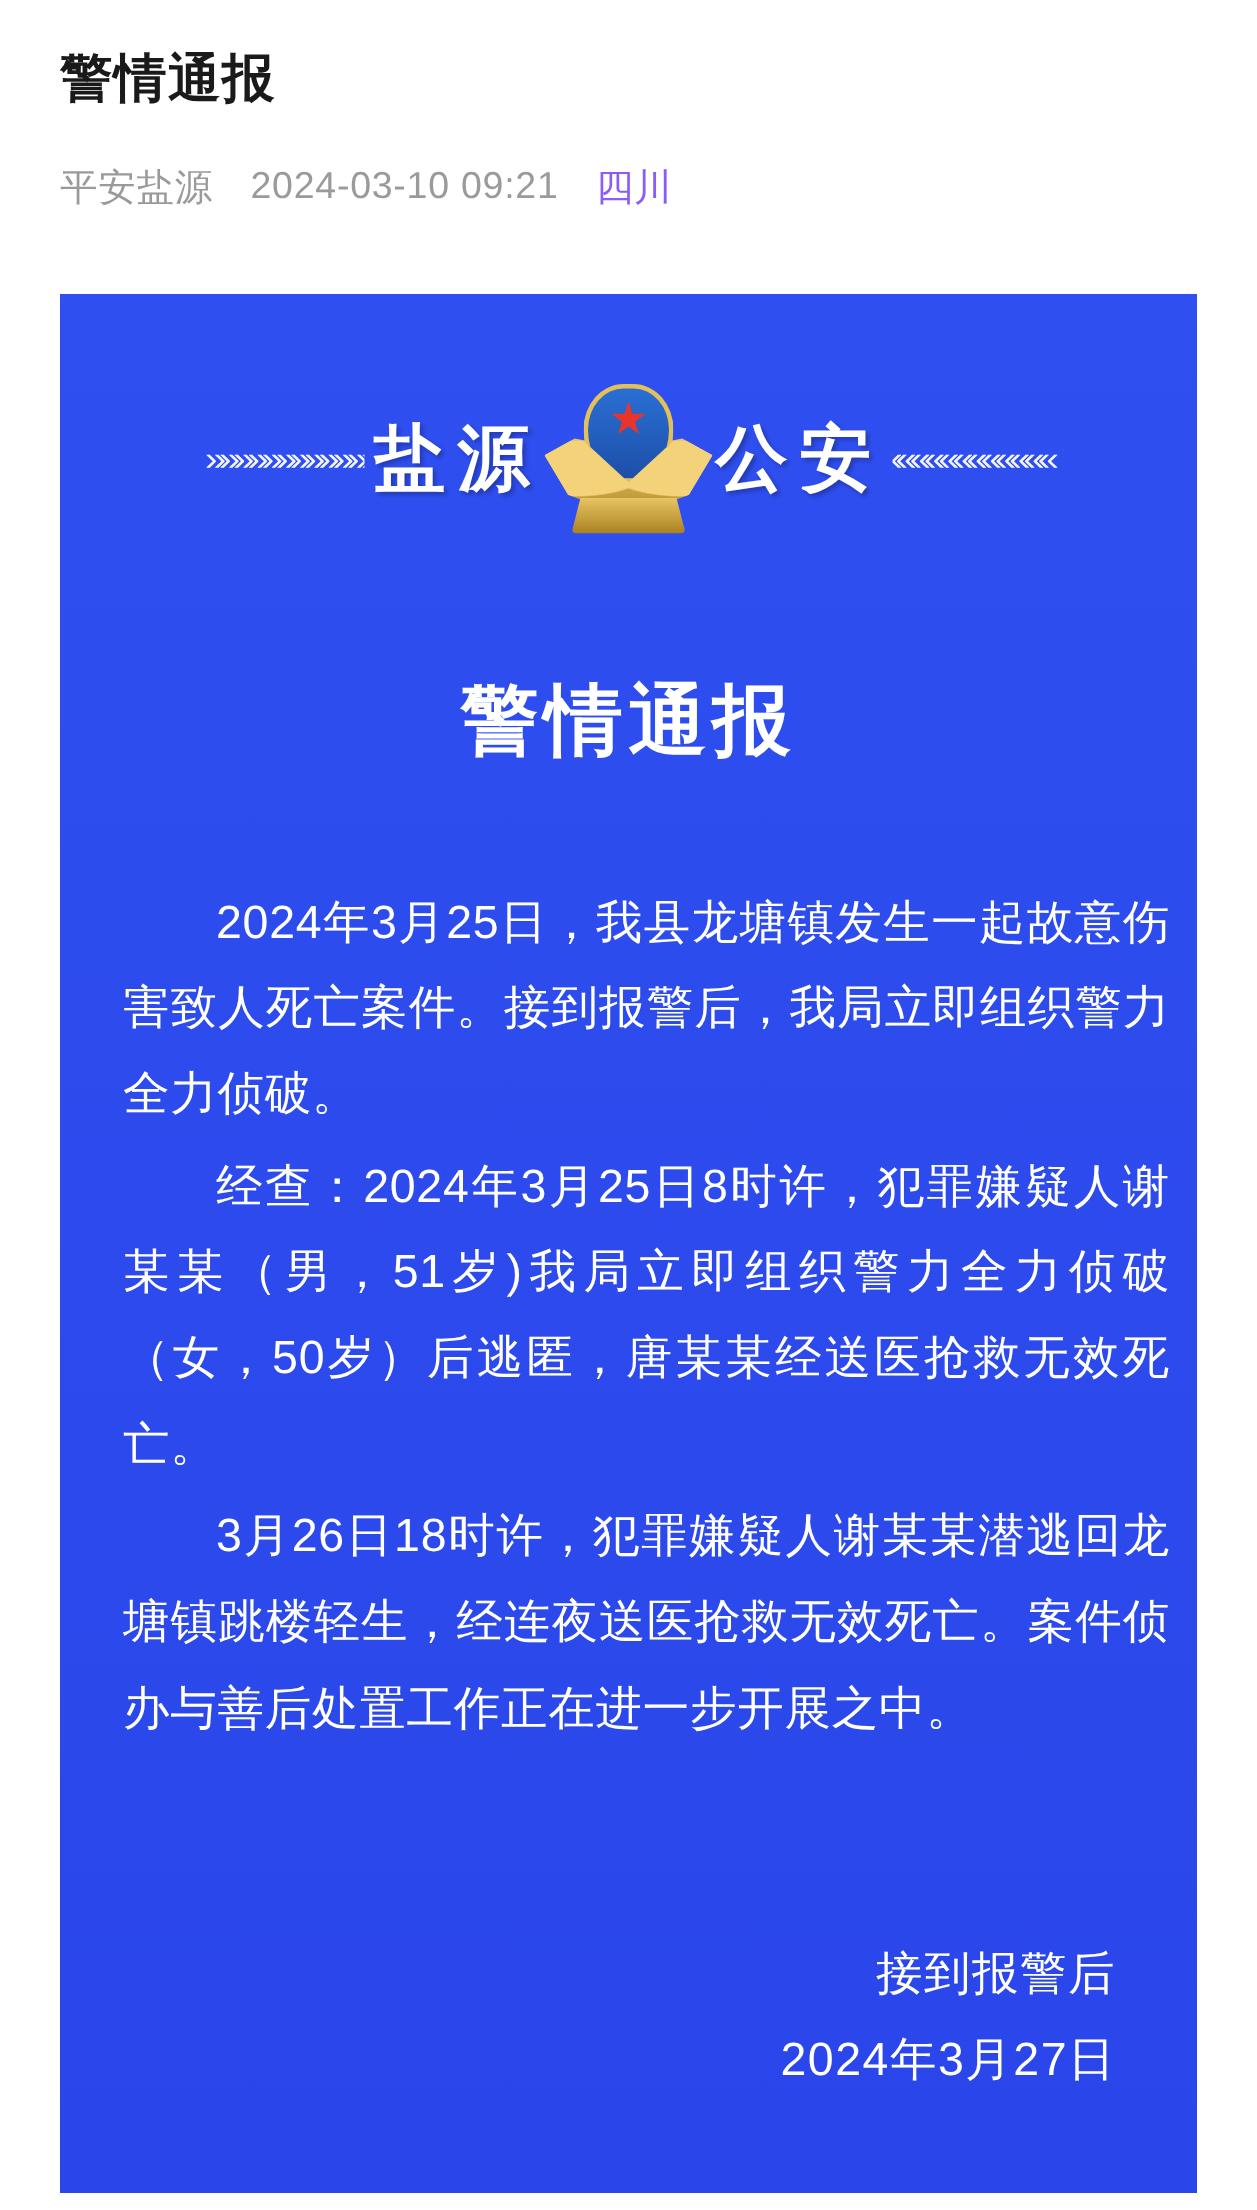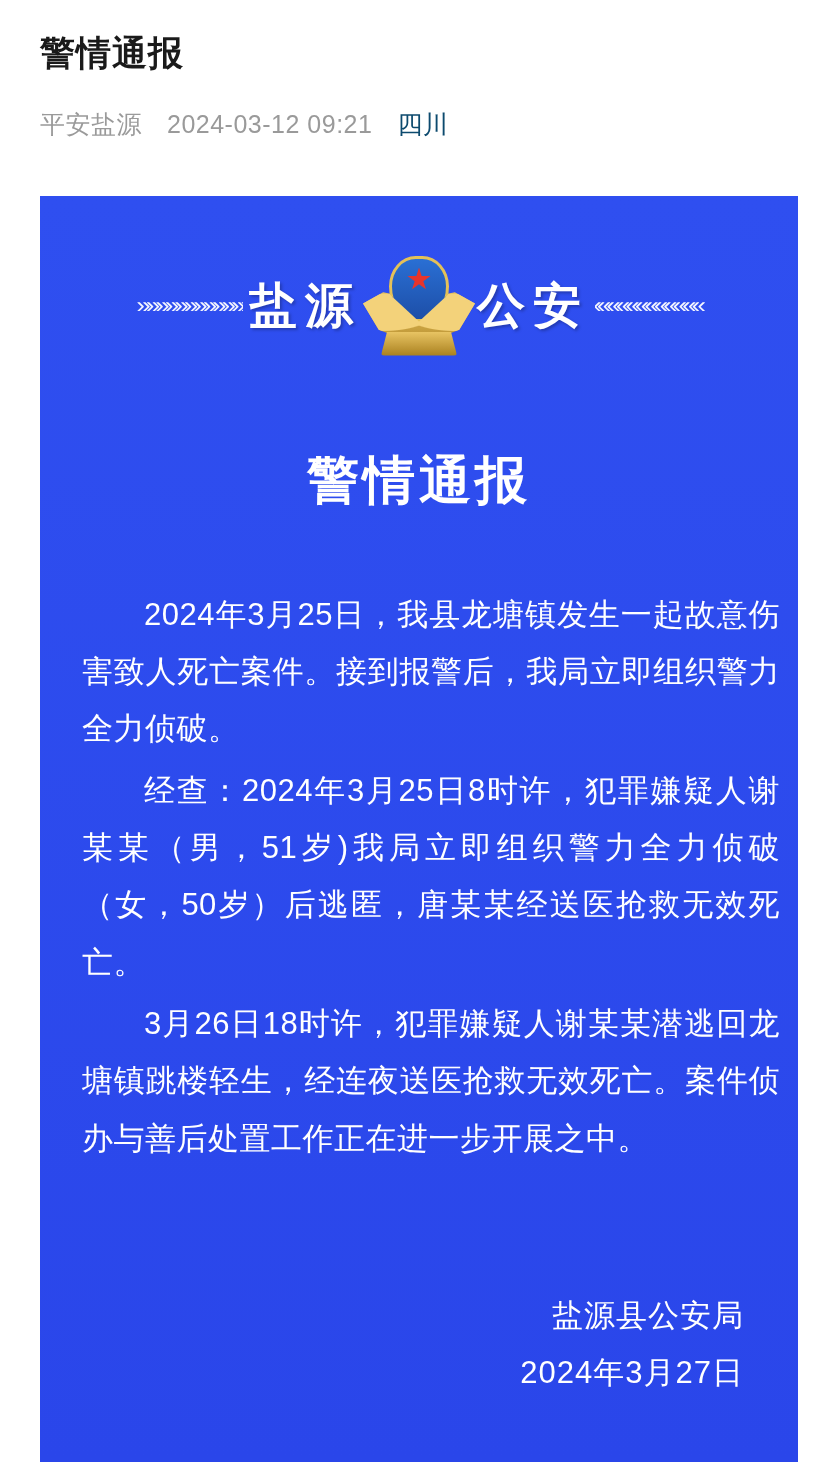--- a/index.html
+++ b/index.html
@@ -32,21 +32,21 @@
     font-size: 25px;
     color: #9a9a9a;
     letter-spacing: 0.5px;
     display: flex;
     align-items: center;
     gap: 25px;
     white-space: nowrap;
   }
   .meta-author { color: #9a9a9a; }
   .meta-date { color: #9a9a9a; }
-  .meta-location { color: #0c4a6e; }
+  .meta-location { color: #8b5cf6; }
 
   
   .poster-wrap {
     margin: 55px 40px 0 40px;
   }
   .poster {
     background: #2b4bee;
     background: linear-gradient(180deg, #2f4ff0 0%, #2a46ea 100%);
     width: 758px;
     min-height: 1240px;
@@ -171,21 +171,21 @@
 </style>
 </head>
 <body>
 
 <div class="page">
 
   <div class="article-header">
     <h1 class="article-title">警情通报</h1>
     <div class="article-meta">
       <span class="meta-author">平安盐源</span>
-      <span class="meta-date">2024-03-12 09:21</span>
+      <span class="meta-date">2024-03-10 09:21</span>
       <span class="meta-location">四川</span>
     </div>
   </div>
 
   <div class="poster-wrap">
     <div class="poster">
 
       <div class="banner">
         <div class="arrows left">
           <span>»»»»»»»»»»»»</span>
@@ -209,20 +209,20 @@
 
       <div class="poster-title">警情通报</div>
 
       <div class="poster-body">
         <p>2024年3月25日，我县龙塘镇发生一起故意伤害致人死亡案件。接到报警后，我局立即组织警力全力侦破。</p>
         <p>经查：2024年3月25日8时许，犯罪嫌疑人谢某某（男，51岁)我局立即组织警力全力侦破（女，50岁）后逃匿，唐某某经送医抢救无效死亡。</p>
         <p>3月26日18时许，犯罪嫌疑人谢某某潜逃回龙塘镇跳楼轻生，经连夜送医抢救无效死亡。案件侦办与善后处置工作正在进一步开展之中。</p>
       </div>
 
       <div class="poster-sign">
-        <div>盐源县公安局</div>
+        <div>接到报警后</div>
         <div>2024年3月27日</div>
       </div>
 
     </div>
   </div>
 
 </div>
 
 </body></html>

